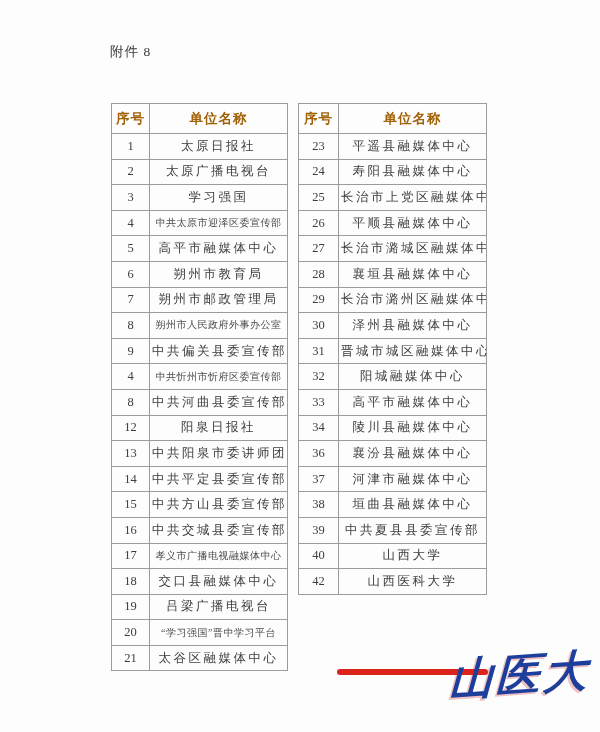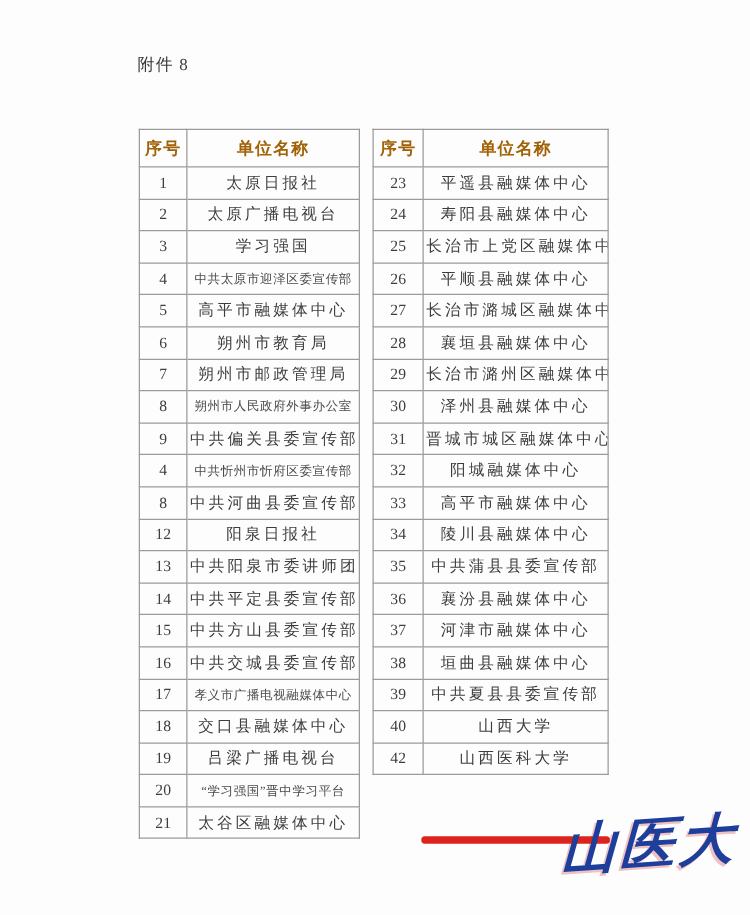--- a/index.html
+++ b/index.html
@@ -216,24 +216,20 @@
           </tr>
           <tr>
             <td class="no">33</td>
             <td class="name">高平市融媒体中心</td>
           </tr>
           <tr>
             <td class="no">34</td>
             <td class="name">陵川县融媒体中心</td>
           </tr>
           <tr>
-            <td class="no">35</td>
-            <td class="name">中共蒲县县委宣传部</td>
-          </tr>
-          <tr>
             <td class="no">36</td>
             <td class="name">襄汾县融媒体中心</td>
           </tr>
           <tr>
             <td class="no">37</td>
             <td class="name">河津市融媒体中心</td>
           </tr>
           <tr>
             <td class="no">38</td>
             <td class="name">垣曲县融媒体中心</td>

